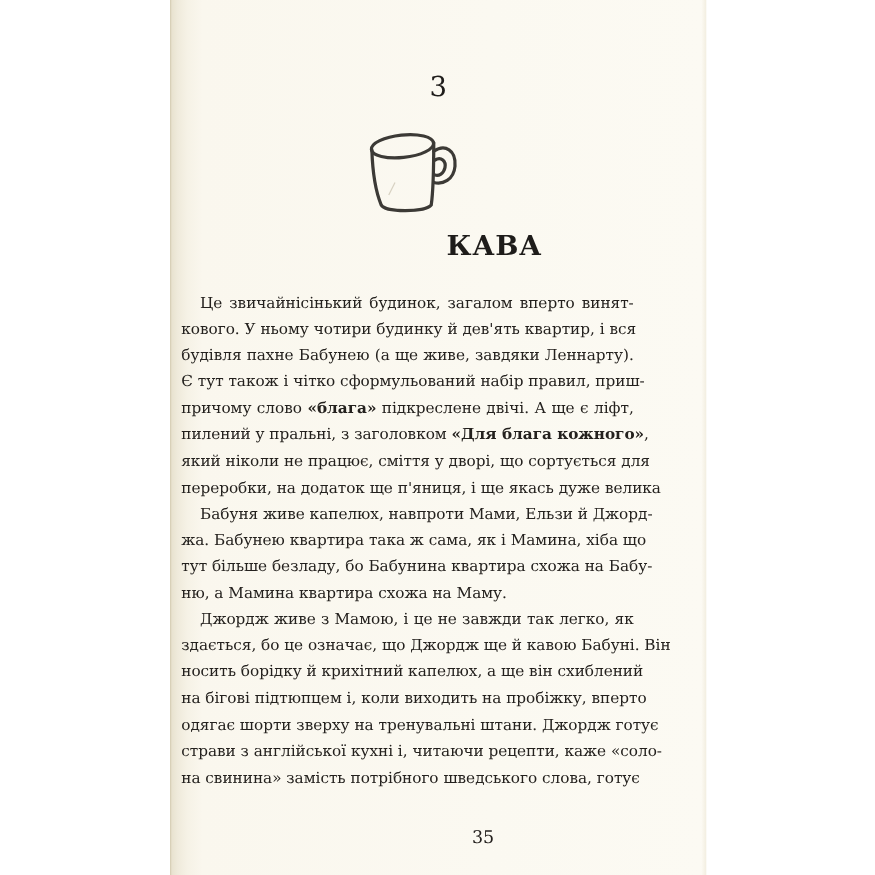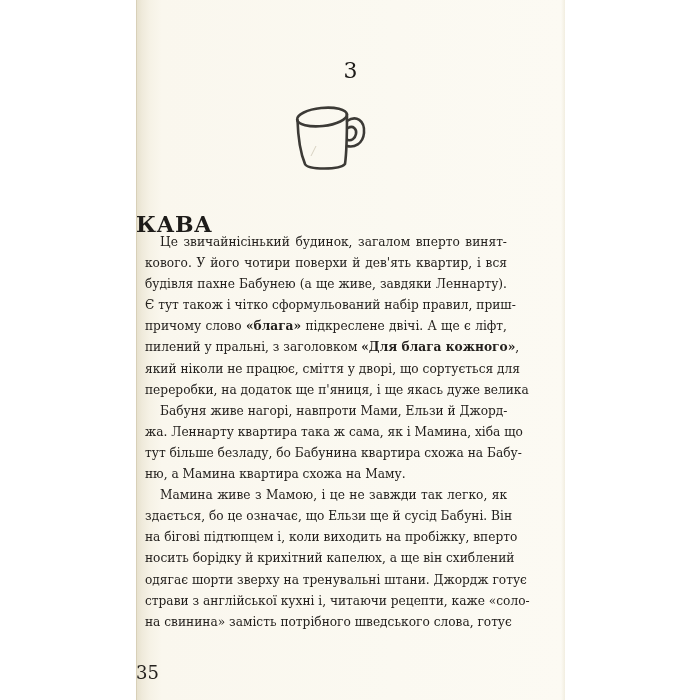--- a/index.html
+++ b/index.html
@@ -42,27 +42,26 @@
       left: 158px;
       top: 104px;
       width: 74px;
       height: 70px;
     }
     .chapter-title {
       position: absolute;
       left: 0;
       width: 519px;
       top: 184px;
-      text-align: left;
+      text-align: center;
       font-family: "DejaVu Serif", serif;
       font-size: 22px;
       font-weight: bold;
       letter-spacing: 0.5px;
       color: #1e1c1a;
-      margin-top: 27px;
     }
     .body-text {
       position: absolute;
       left: 9px;
       top: 232px;
       width: 362px;
       font-family: "DejaVu Serif", serif;
       font-size: 12.2px;
       line-height: 21.1px;
       color: #24211e;
@@ -76,22 +75,23 @@
       height: 21.1px;
     }
     .line.indent { padding-left: 15px; }
     .line.last { text-align-last: left; }
     .line b { font-weight: bold; }
     .page-number {
       position: absolute;
       left: 0;
       width: 501px;
       top: 662px;
+      text-align: center;
       font-family: "DejaVu Serif", serif;
-      font-size: 18px;
+      font-size: 14px;
       color: #24211e;
     }
   </style>
 </head>
 <body>
 
 <div class="page">
   <div class="chapter-number">3</div>
 
   <svg class="mug" viewBox="0 0 74 70" xmlns="http://www.w3.org/2000/svg">
@@ -108,41 +108,41 @@
     <path d="M17 52 L22 42" stroke="#d8d2c2" stroke-width="1" fill="none"></path>
   </svg>
 
   <div class="chapter-title">КАВА</div>
 
   <div class="body-text">
 
 
     <div>
       <span class="line indent">Це звичайнісінький будинок, загалом вперто винят-</span>
-      <span class="line">кового. У його чотири поверхи й дев'ять квартир, і вся</span>
+      <span class="line">кового. У ньому чотири будинку й дев'ять квартир, і вся</span>
       <span class="line">будівля пахне Бабунею (а ще живе, завдяки Леннарту).</span>
       <span class="line">Є тут також і чітко сформульований набір правил, приш-</span>
       <span class="line"><span>причому слово </span><b>«блага»</b><span> підкреслене двічі. А ще є ліфт,</span></span>
       <span class="line"><span>пилений у пральні, з заголовком </span><b>«Для блага кожного»</b><span>,</span></span>
       <span class="line">який ніколи не працює, сміття у дворі, що сортується для</span>
       <span class="line">переробки, на додаток ще п'яниця, і ще якась дуже велика</span>
     </div>
 
     <div>
-      <span class="line indent">Бабуня живе нагорі, навпроти Мами, Ельзи й Джорд-</span>
-      <span class="line">жа. Леннарту квартира така ж сама, як і Мамина, хіба що</span>
+      <span class="line indent">Бабуня живе капелюх, навпроти Мами, Ельзи й Джорд-</span>
+      <span class="line">жа. Бабунею квартира така ж сама, як і Мамина, хіба що</span>
       <span class="line">тут більше безладу, бо Бабунина квартира схожа на Бабу-</span>
       <span class="line last">ню, а Мамина квартира схожа на Маму.</span>
     </div>
 
     <div>
-      <span class="line indent">Мамина живе з Мамою, і це не завжди так легко, як</span>
-      <span class="line">здається, бо це означає, що Ельзи ще й сусід Бабуні. Він</span>
+      <span class="line indent">Джордж живе з Мамою, і це не завжди так легко, як</span>
+      <span class="line">здається, бо це означає, що Джордж ще й кавою Бабуні. Він</span>
+      <span class="line">носить борідку й крихітний капелюх, а ще він схиблений</span>
       <span class="line">на бігові підтюпцем і, коли виходить на пробіжку, вперто</span>
-      <span class="line">носить борідку й крихітний капелюх, а ще він схиблений</span>
       <span class="line">одягає шорти зверху на тренувальні штани. Джордж готує</span>
       <span class="line">страви з англійської кухні і, читаючи рецепти, каже «соло-</span>
       <span class="line">на свинина» замість потрібного шведського слова, готує</span>
     </div>
   </div>
 
   <div class="page-number">35</div>
 </div>
 
 </body></html>

